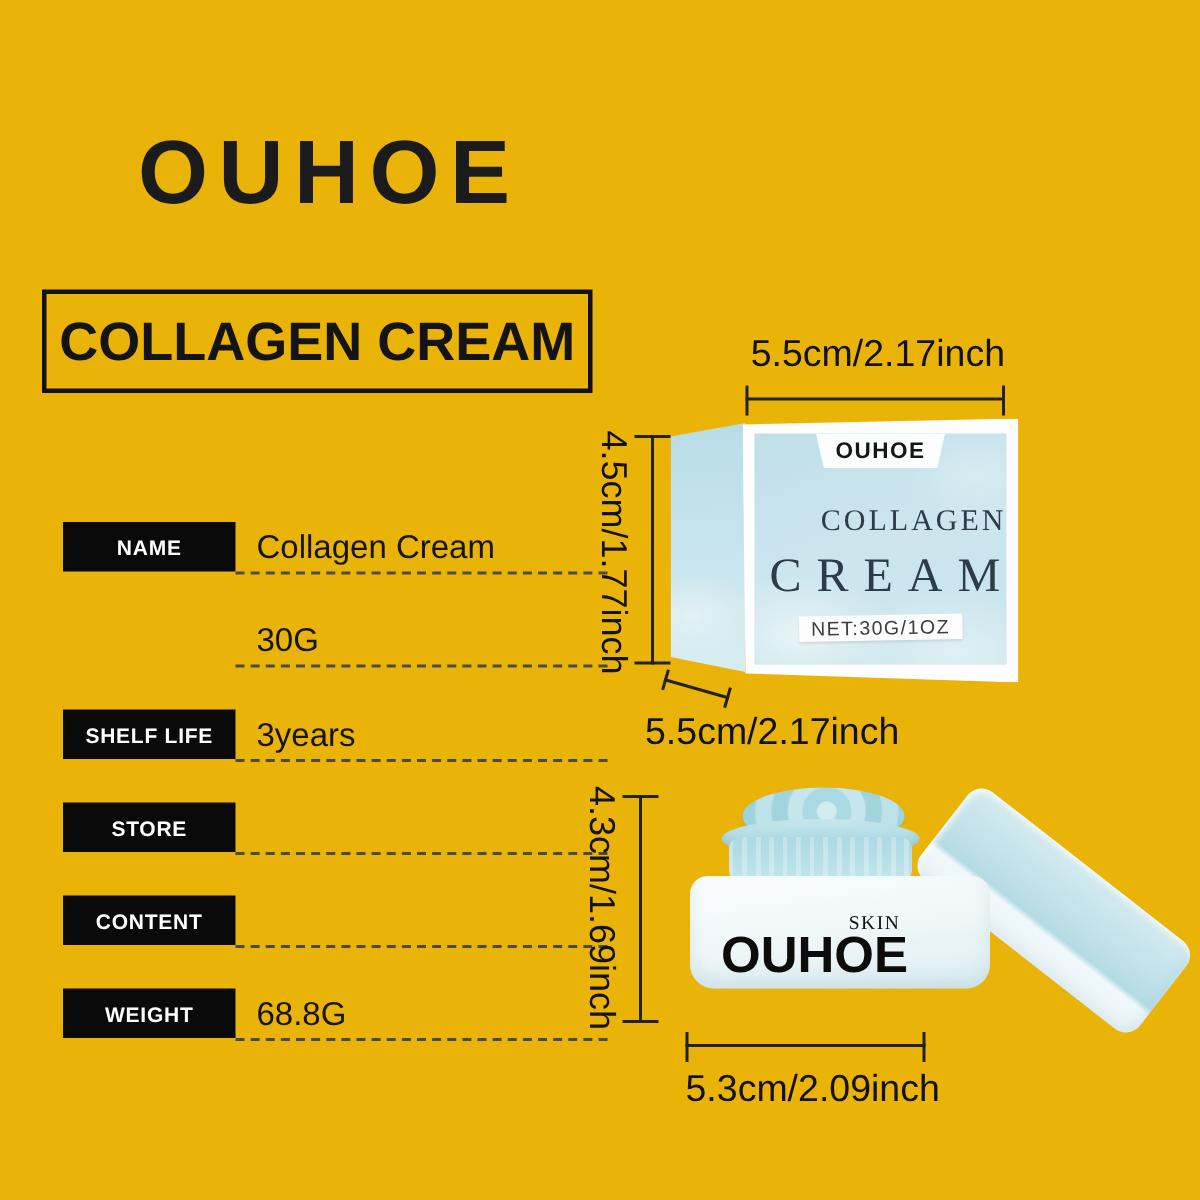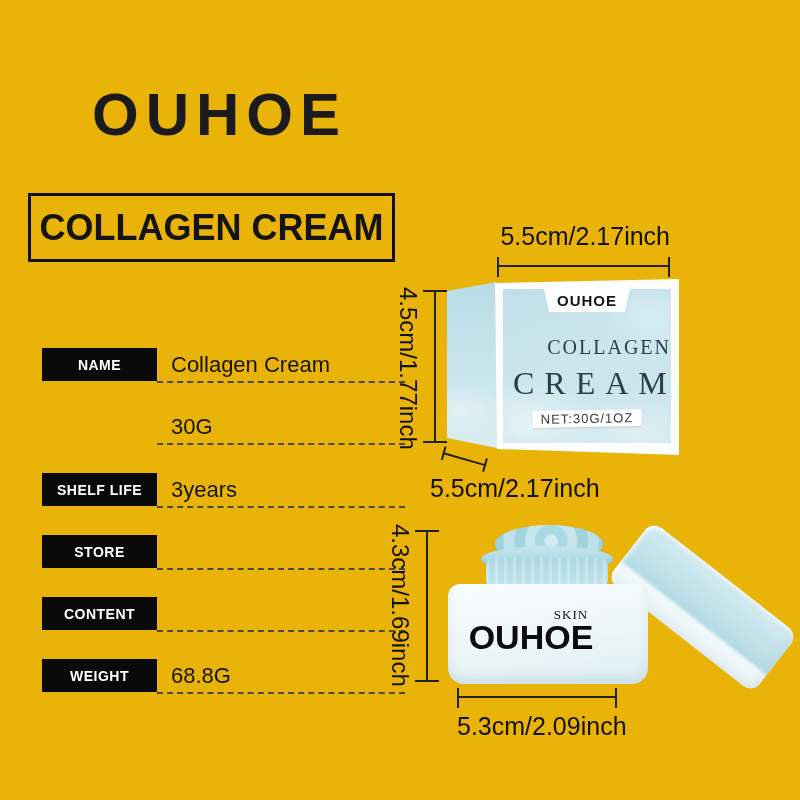--- a/index.html
+++ b/index.html
@@ -81,21 +81,21 @@
                           #a2d4de 44% 60%, #bde2e9 62% 78%, #9ed2dc 80% 100%);
         box-shadow:0 2px 3px rgba(120,170,185,.35);}
   .rim{position:absolute;left:33px;top:26px;width:132px;height:26px;border-radius:50%;
         background:linear-gradient(180deg,#c9e7ed 0%,#a9d8e2 60%,#bfe3ea 100%);
         box-shadow:inset 0 -3px 5px rgba(130,180,195,.4);}
   .neck{position:absolute;left:38px;top:38px;width:122px;height:30px;
         background:
           repeating-linear-gradient(90deg, rgba(255,255,255,.28) 0 3px, rgba(255,255,255,0) 3px 9px),
           linear-gradient(180deg,#abd9e3 0%,#c2e5ec 100%);
         border-radius:8px;}
-  .jar-body{position:absolute;left:0;top:64px;width:200px;height:100px;
+  .jar-body{position:absolute;left:12px;top:64px;width:200px;height:75px;
         border-radius:12px 12px 16px 16px;
         background:linear-gradient(172deg,#fafdfd 0%,#f0f7f9 45%,#ddeef2 100%);
         box-shadow:inset 0 -7px 10px rgba(160,195,205,.30);}
   .skin{position:absolute;left:93px;top:23px;width:60px;text-align:center;
         font-family:"Liberation Serif",serif;font-size:13px;letter-spacing:1px;color:#101010;}
   .jbrand{position:absolute;left:18px;top:34px;width:130px;text-align:center;
         font-size:34px;font-weight:bold;color:#0c0c0c;letter-spacing:0;}
 </style>
 </head>
 <body>

